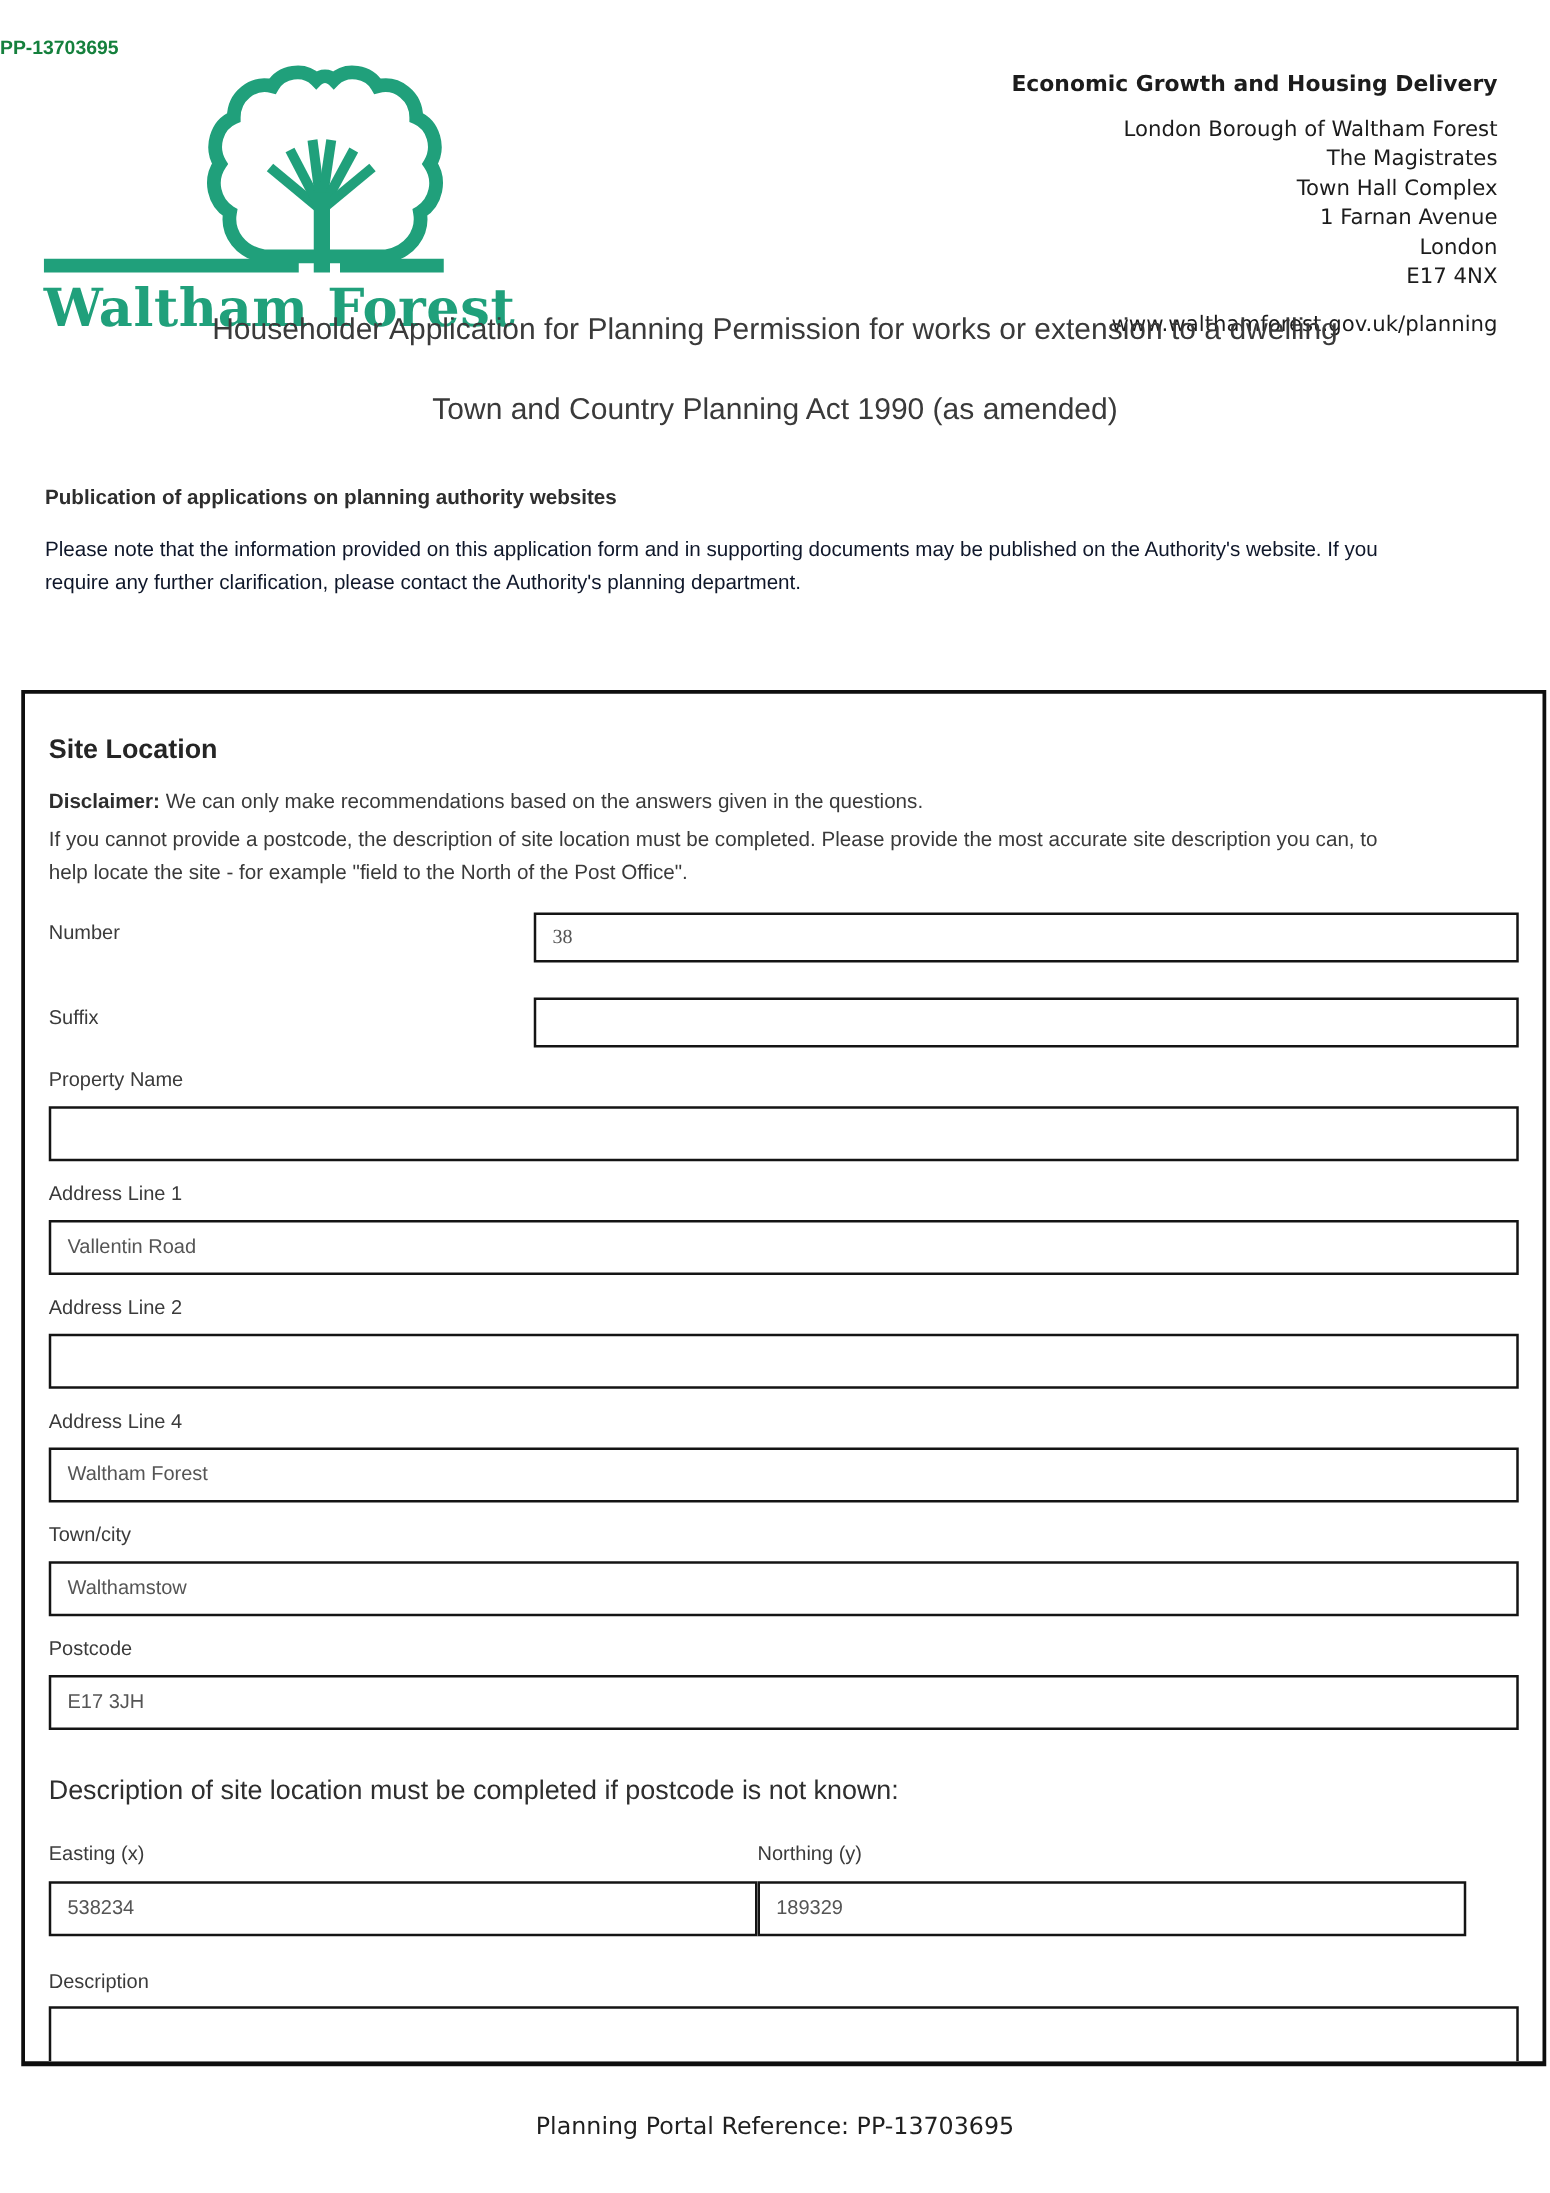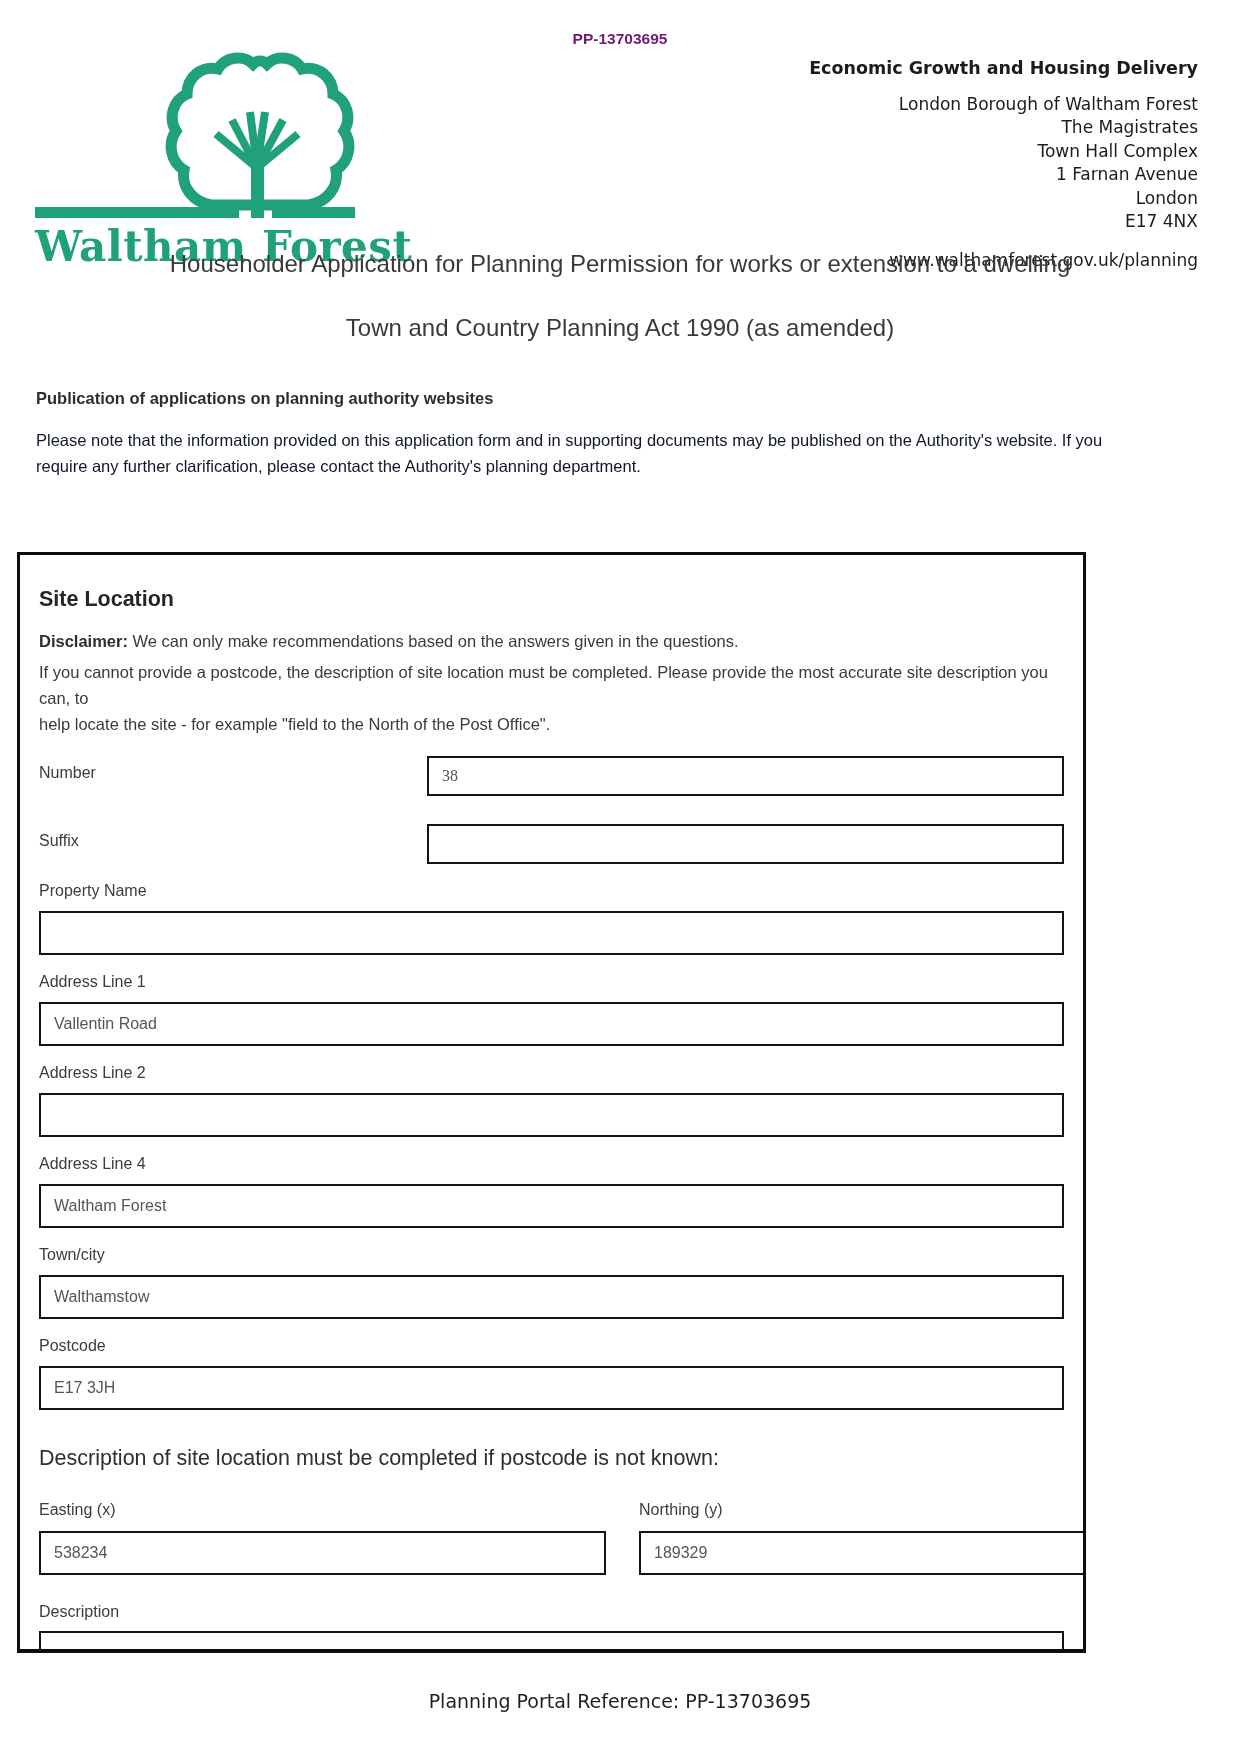--- a/index.html
+++ b/index.html
@@ -6,21 +6,21 @@
   html, body { background: #ffffff; }
   body {
     width: 1240px; height: 1754px;
     position: relative;
     font-family: "Liberation Sans", sans-serif;
     color: #333;
     overflow: hidden;
   }
   .pp-ref {
     position: absolute; top: 30px; left: 0; width: 100%;
-    text-align: center; font-weight: bold; font-size: 15.5px; color: #701a75;
+    text-align: left; font-weight: bold; font-size: 15.5px; color: #15803d;
   }
   
   .logo { position: absolute; left: 35px; top: 50px; width: 345px; }
   .logo svg { display: block; }
   .logo-text {
     font-family: "DejaVu Serif", serif;
     font-weight: bold; font-size: 42px; line-height: 1;
     color: #20A07B; letter-spacing: 0.5px; margin-top: 3px;
     white-space: nowrap;
   }
@@ -46,21 +46,21 @@
     position: absolute; top: 389px; left: 36px;
     font-weight: bold; font-size: 16.5px; color: #2e2e2e;
   }
   .pub-text {
     position: absolute; top: 427px; left: 36px; width: 1170px;
     font-size: 16.5px; line-height: 26px; color: #0f172a;
   }
   
   .main-box {
     position: absolute; top: 552px; left: 17px;
-    width: 1069px; height: 1101px;
+    width: 1220px; height: 1101px;
     border: 3px solid #0e0e0e; border-bottom-width: 4px;
     padding: 0 19px;
     overflow: hidden;
     background: #fff;
   }
   .section-heading { margin-top: 32px; font-size: 21.5px; font-weight: bold; color: #252525; }
   .disclaimer { margin-top: 20px; font-size: 16.5px; color: #3a3a3a; }
   .disclaimer b { color: #2e2e2e; }
   .note { margin-top: 8px; font-size: 16.5px; line-height: 26px; color: #3a3a3a; }
   .field-label { font-size: 16px; color: #3b3b3b; }
@@ -72,21 +72,21 @@
     display: block;
     border: 2px solid #141414; background: #fff;
     font-family: "Liberation Sans", sans-serif;
     font-size: 16px; color: #555;
     padding: 0 13px; outline: none; width: 100%;
   }
   .inline-row input.box { flex: 1 1 auto; height: 40px; font-family: Liberation Serif, serif; }
   .stack-label { margin-top: 18px; font-size: 16px; color: #3b3b3b; height: 19px; }
   .stack-input { margin-top: 10px; height: 44px; }
   .desc-heading { margin-top: 36px; font-size: 21.5px; color: #2e2e2e; }
-  .coord-row { display: flex; gap: 33px; margin-top: 30px; }
+  .coord-row { display: flex; margin-top: 30px; }
   .coord-col { width: 567px; flex: 0 0 567px; }
   .coord-col input.box { margin-top: 12px; height: 44px; }
   .desc-label { margin-top: 28px; font-size: 16px; color: #3b3b3b; }
   textarea.box { margin-top: 10px; height: 70px; resize: none; padding-top: 10px; }
   
   .footer {
     position: absolute; top: 1690px; left: 0; width: 100%;
     text-align: center;
     font-family: "DejaVu Sans", sans-serif;
     font-size: 19px; color: #1f1f1f;

